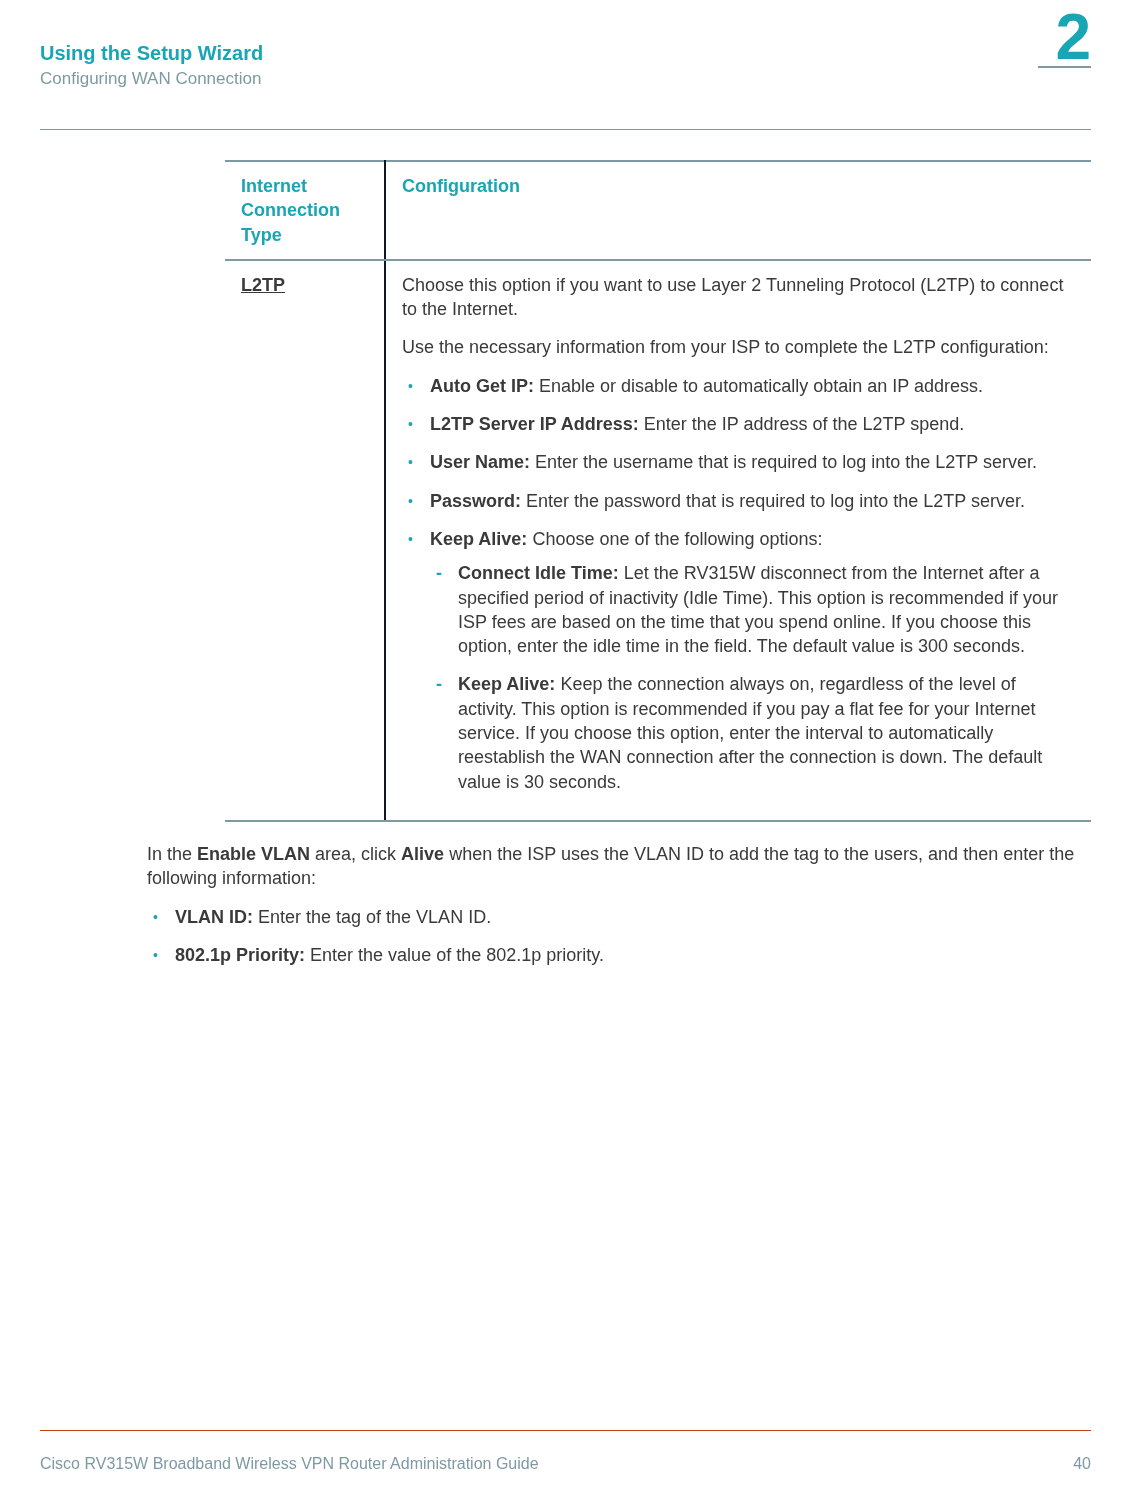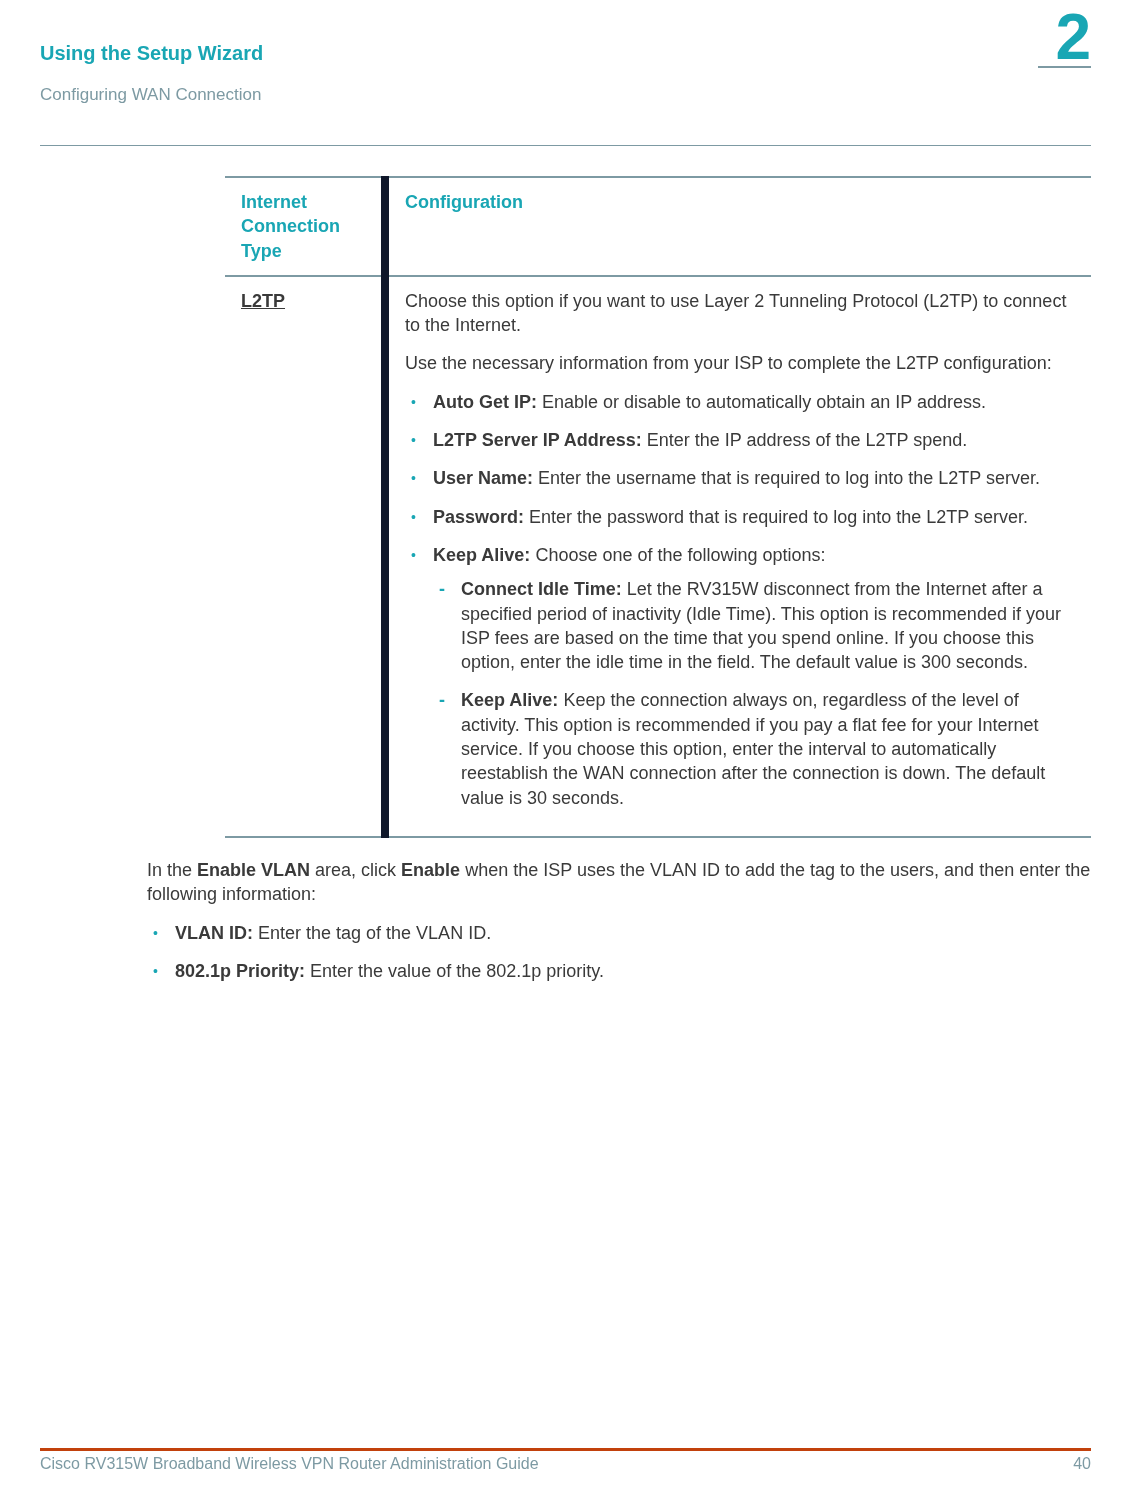--- a/index.html
+++ b/index.html
@@ -14,21 +14,21 @@
   .header { padding: 10px 40px 0 40px; }
   .chapter-title {
     color: #19a6b4;
     font-size: 20px;
     font-weight: bold;
     margin-top: 32px;
   }
   .section-title {
     color: #7d9aa3;
     font-size: 17px;
-    margin-top: 20px;
+    margin-top: 4px;
   }
   .chapter-number {
     position: absolute;
     top: 0;
     right: 35px;
     color: #19a6b4;
     font-size: 64px;
     font-weight: bold;
   }
   .top-rule {
@@ -56,21 +56,21 @@
     padding: 12px 16px;
   }
   table.config th {
     color: #19a6b4;
     font-weight: bold;
     border-top: 2px solid #7d9aa3;
     border-bottom: 2px solid #7d9aa3;
   }
   table.config td { border-bottom: 2px solid #7d9aa3; }
   table.config th:first-child, table.config td:first-child {
-    border-right: 8px solid #0f172a;
+    border-right: 2px solid #0f172a;
     width: 160px;
   }
   td.row-label { font-weight: bold; color: #3a3a3a; text-decoration: underline; }
   .para { margin-bottom: 14px; }
   ul.bullets { list-style: none; padding-left: 28px; }
   ul.bullets > li { position: relative; margin-bottom: 14px; }
   ul.bullets > li::before {
     content: "•";
     position: absolute;
     left: -22px;
@@ -106,22 +106,22 @@
   }
   .step-body { flex: 1; }
   .step-body .para { margin-bottom: 14px; }
   .footer {
     position: absolute;
     bottom: 22px;
     left: 40px;
     right: 35px;
     color: #7d9aa3;
     font-size: 16px;
-    border-top: 3px solid #c2410c;
-    padding-top: 4px;
+    border-top: 1px solid #c2410c;
+    padding-top: 24px;
     display: flex;
     justify-content: space-between;
   }
   strong { font-weight: bold; color: #3a3a3a; }
 </style>
 </head>
 <body>
 
 <div class="header">
   <div class="chapter-title">Using the Setup Wizard</div>
@@ -159,21 +159,21 @@
             </li>
           </ul>
         </td>
       </tr>
     </tbody>
   </table>
 
   <div class="step-block">
     <div class="step-body">
       <div class="para">
-        <span>In the </span><strong>Enable VLAN</strong><span> area, click </span><strong>Enable</strong><span> when the ISP uses the VLAN ID to add the tag to the users, and then enter the following information:</span>
+        <span>In the </span><strong>Enable VLAN</strong><span> area, click </span><strong>Alive</strong><span> when the ISP uses the VLAN ID to add the tag to the users, and then enter the following information:</span>
       </div>
       <ul class="bullets">
         <li><strong>VLAN ID:</strong><span> Enter the tag of the VLAN ID.</span></li>
         <li><strong>802.1p Priority:</strong><span> Enter the value of the 802.1p priority.</span></li>
       </ul>
     </div>
   </div>
 
 </div>
 

